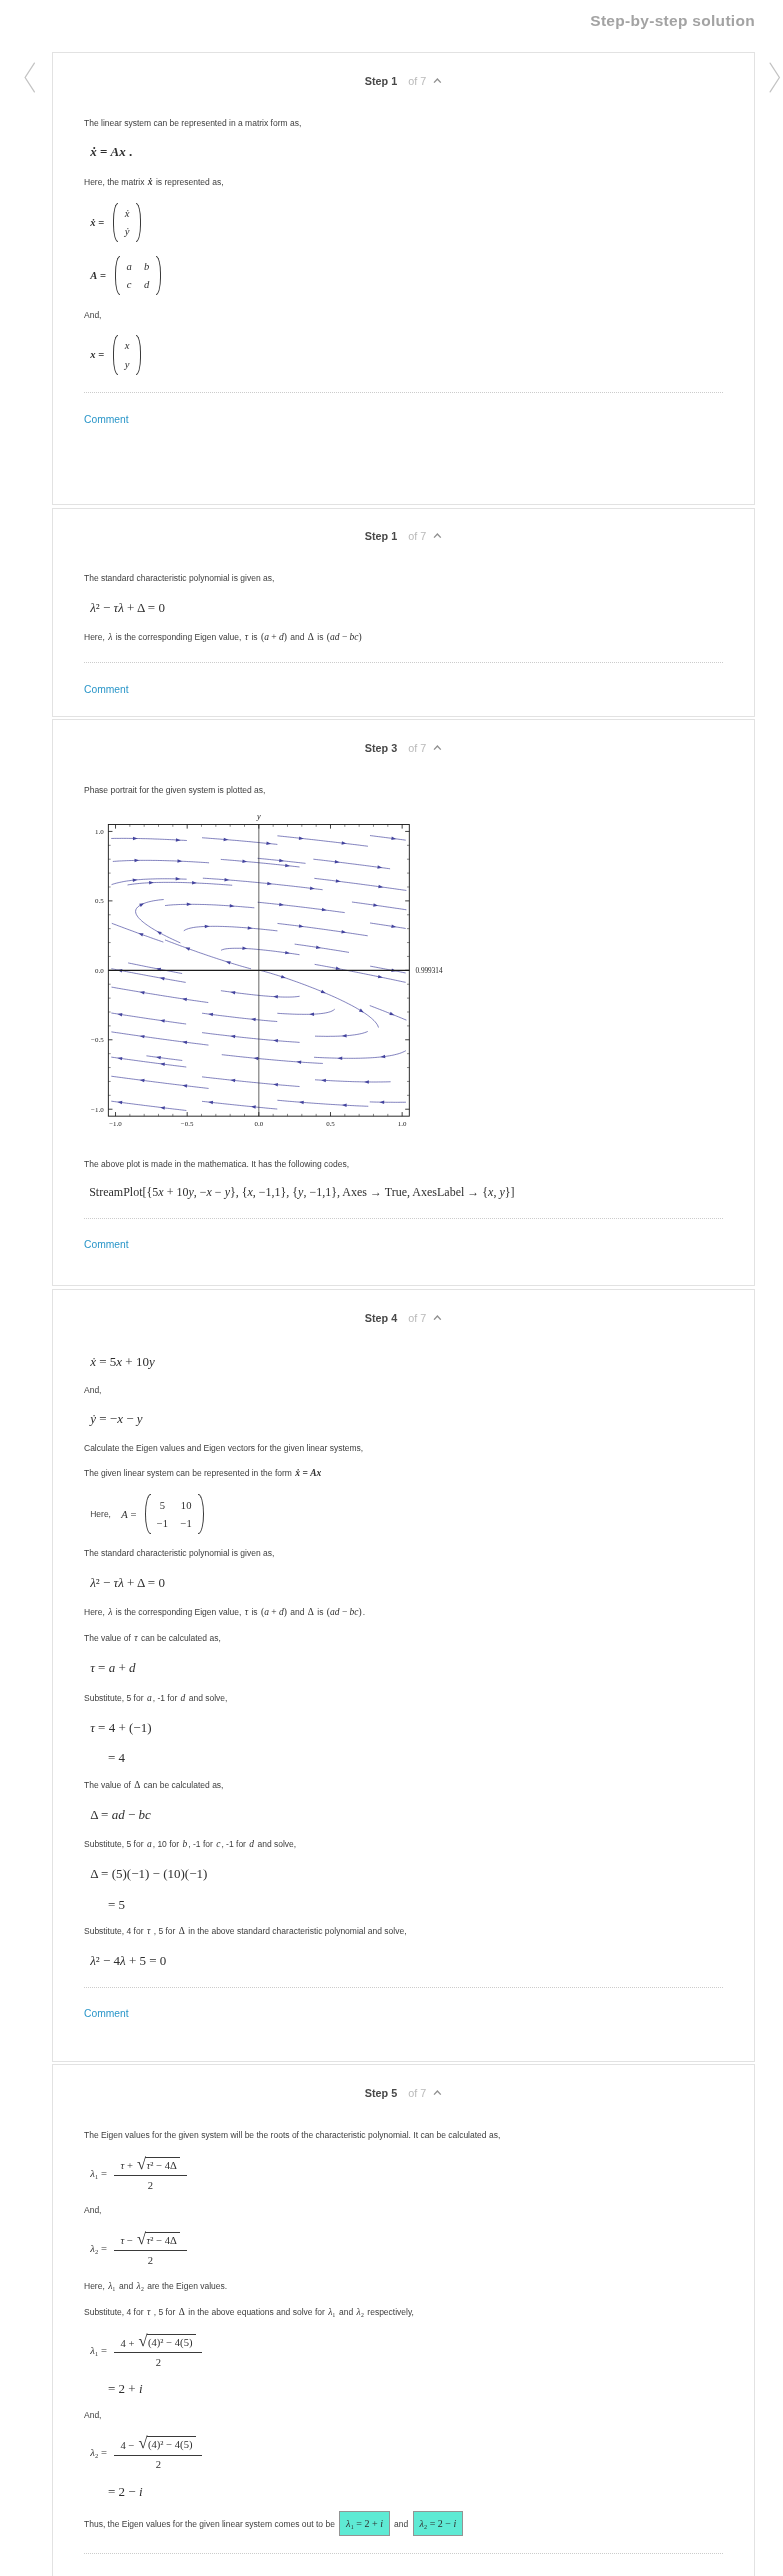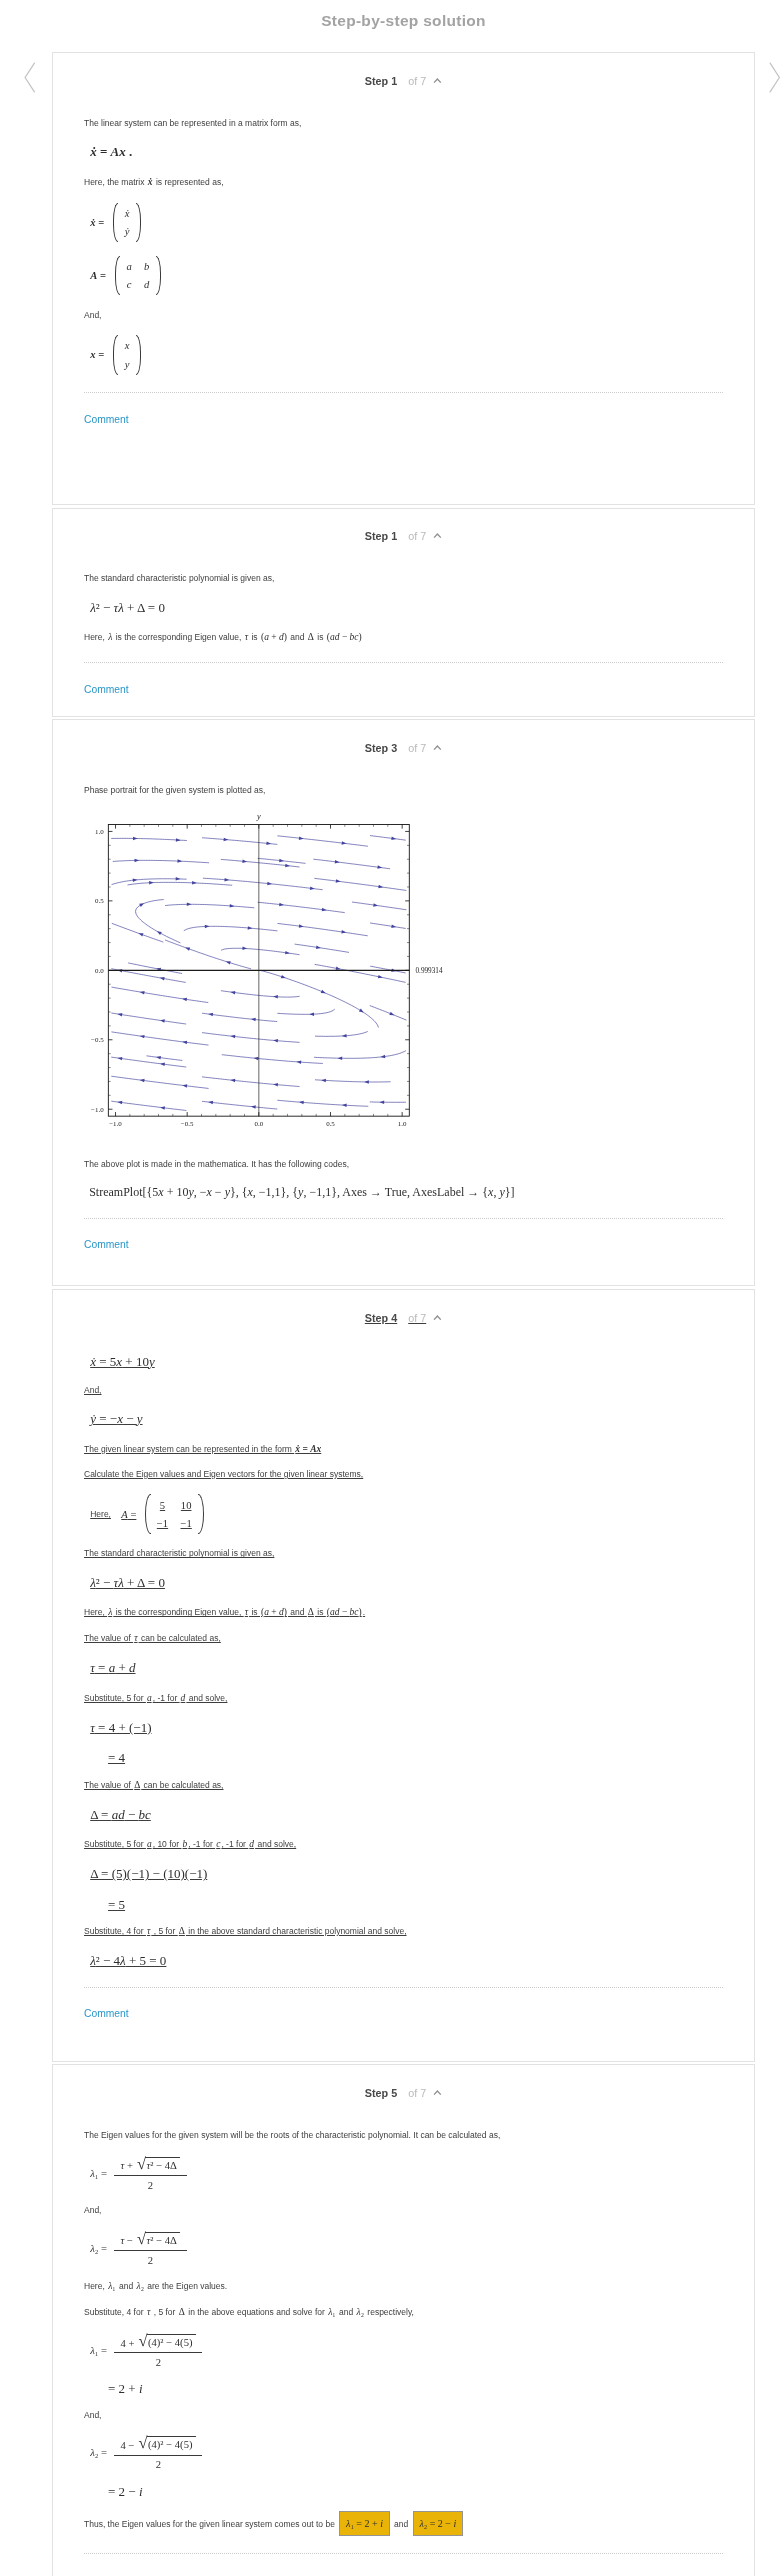--- a/index.html
+++ b/index.html
@@ -1,18 +1,18 @@
 <!DOCTYPE html>
 <html style="font-size:8.2px"><head>
 <meta charset="utf-8">
 <style>
   html,body{margin:0;padding:0}
   body{width:783px;height:3925px;overflow:hidden;position:relative;background:#fff;
        font-family:"Liberation Sans",sans-serif;color:#3d3d3d;}
-  .page-header{width:703px;margin-left:52px;text-align:center;padding-top:12.4px;
+  .page-header{width:703px;margin-left:52px;text-align:right;padding-top:12.4px;
        font-size:15.5px;font-weight:bold;color:#a3a3a3;letter-spacing:0.3px}
   .nav-btn{position:absolute;top:61px;cursor:pointer}
   .nav-prev{left:21.6px}
   .nav-next{right:1px}
   .cards{width:703px;margin:21.6px 0 0 52px}
   .card{background:#fff;border:0.5px solid #e2e2e2;margin-bottom:2.6px;
         padding:15.5px 31px 20.6px;box-sizing:border-box;position:relative}
   .card-title{display:flex;justify-content:center;align-items:center;margin:6.2px 0 30px;font-size:10.8px}
   .step-label{font-weight:bold;color:#484848}
   .step-of{color:#b9b9b9;margin-left:11px}
@@ -35,21 +35,21 @@
   .mgrid{display:grid;row-gap:7.2px;column-gap:12.4px;padding:5.2px 6.2px;text-align:center;
          font-size:10.6px;align-content:center}
   .frac{display:inline-flex;flex-direction:column;align-items:center;text-align:center}
   .fnum{display:inline-flex;align-items:flex-end;gap:4.1px;border-bottom:0.9px solid #3a3a3a;
         padding:1px 6.2px 3.6px}
   .fden{padding-top:3.6px}
   .sqrt{display:inline-flex;align-items:flex-start}
   .sqrt .sgn{font-size:1.55em;line-height:.9;font-style:normal}
   .sqrt .rad{border-top:0.9px solid #3a3a3a;padding:2.1px 3.6px 0 1.5px;margin-left:-1px}
   .boxed{display:inline-block;border:0.8px solid #949494;padding:3.6px 5.7px;margin:0 2.1px;
-         font-size:10px;background:#eab308}
+         font-size:10px;background:#5eead4}
   .divider{border-top:1px dotted #cccccc;margin-top:17.5px}
   .comment{display:inline-block;margin-top:20.6px;color:#2a96c9;font-size:10.3px;cursor:pointer}
   .plot-block{margin:7.2px 0 5.2px 0}
 </style>
 </head>
 <body>
 
 <div class="page-header">Step-by-step solution</div>
 
 <div class="nav-btn nav-prev">
@@ -392,36 +392,36 @@
             <text x="339" y="21" text-anchor="middle" font-size="16" font-family="&quot;Liberation Serif&quot;,&quot;DejaVu Serif&quot;,serif" font-style="italic" fill="#222">y</text>
             <text x="643" y="320" text-anchor="start" font-size="14" font-family="&quot;Liberation Serif&quot;,&quot;DejaVu Serif&quot;,serif" fill="#222">0.999314</text>
           </svg></div>
         <div class="p">The above plot is made in the mathematica. It has the following codes,</div>
         <div class="eq code"><span class="mtxt"><span>StreamPlot</span><span>[{5</span><span class="it">x</span><span> + 10</span><span class="it">y</span><span>, −</span><span class="it">x</span><span> − </span><span class="it">y</span><span>}, {</span><span class="it">x</span><span>, −1,1}, {</span><span class="it">y</span><span>, −1,1}, </span><span>Axes</span><span> → </span><span>True</span><span>, </span><span>AxesLabel</span><span> → {</span><span class="it">x</span><span>, </span><span class="it">y</span><span>}]</span></span></div>
       </div>
     <div class="divider"></div>
     <a class="comment">Comment</a>
   </div>
 
-  <div class="card" style="min-height: 773px; text-decoration: underline;">
+  <div class="card" style="min-height: 773px;">
     <div class="card-title">
       <span class="step-label">Step 4</span>
       <span class="step-of">of 7</span>
       <span class="collapse">
         <svg width="8.8" height="5.7" viewBox="0 0 17 11">
           <polyline points="2,9 8.5,2 15,9" fill="none" stroke="#8f8f8f" stroke-width="2.6"></polyline>
         </svg>
       </span>
     </div>
     <div class="card-content">
         <div class="eq"><span class="mtxt"><span class="it">ẋ</span><span> = 5</span><span class="it">x</span><span> + 10</span><span class="it">y</span></span></div>
         <div class="p">And,</div>
         <div class="eq"><span class="mtxt"><span class="it">ẏ</span><span> = −</span><span class="it">x</span><span> − </span><span class="it">y</span></span></div>
+        <div class="p">Calculate the Eigen values and Eigen vectors for the given linear systems,</div>
         <div class="p">The given linear system can be represented in the form  <span class="mtxt mb inline-m"><span class="it">ẋ</span><span> = </span><span class="it">Ax</span></span></div>
-        <div class="p">Calculate the Eigen values and Eigen vectors for the given linear systems,</div>
         <div class="eqrow">
           <span class="pre-sans">Here,</span>
           <span class="mtxt"><span class="it">A</span><span> =</span></span>
           <span class="matwrap">
             <span class="pl"></span>
             <span class="mgrid" style="grid-template-columns: repeat(2, auto);">
               <span class="mtxt"><span>5</span></span>
               <span class="mtxt"><span>10</span></span>
               <span class="mtxt"><span>−1</span></span>
               <span class="mtxt"><span>−1</span></span>

